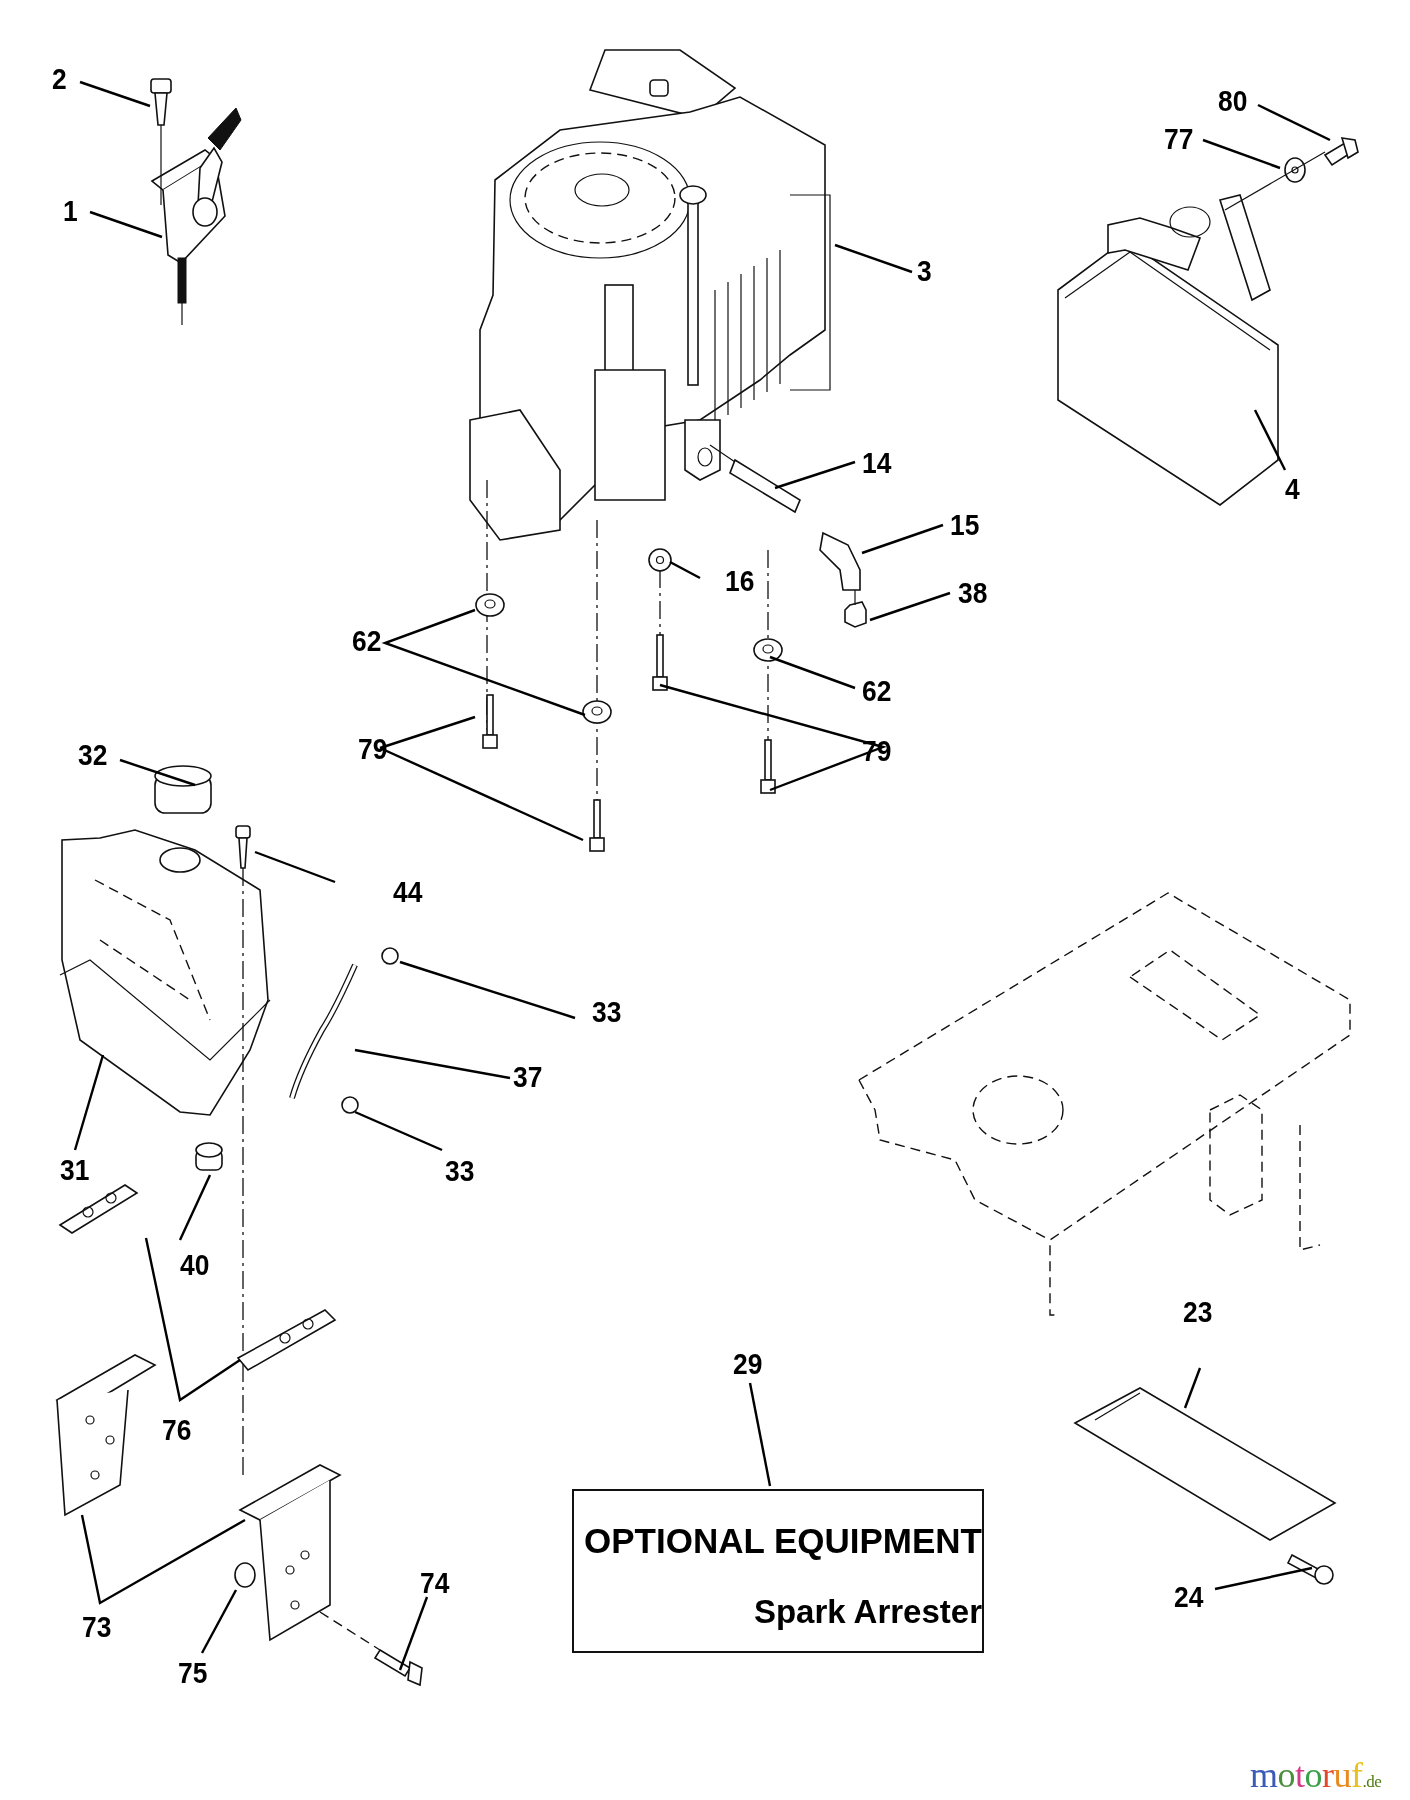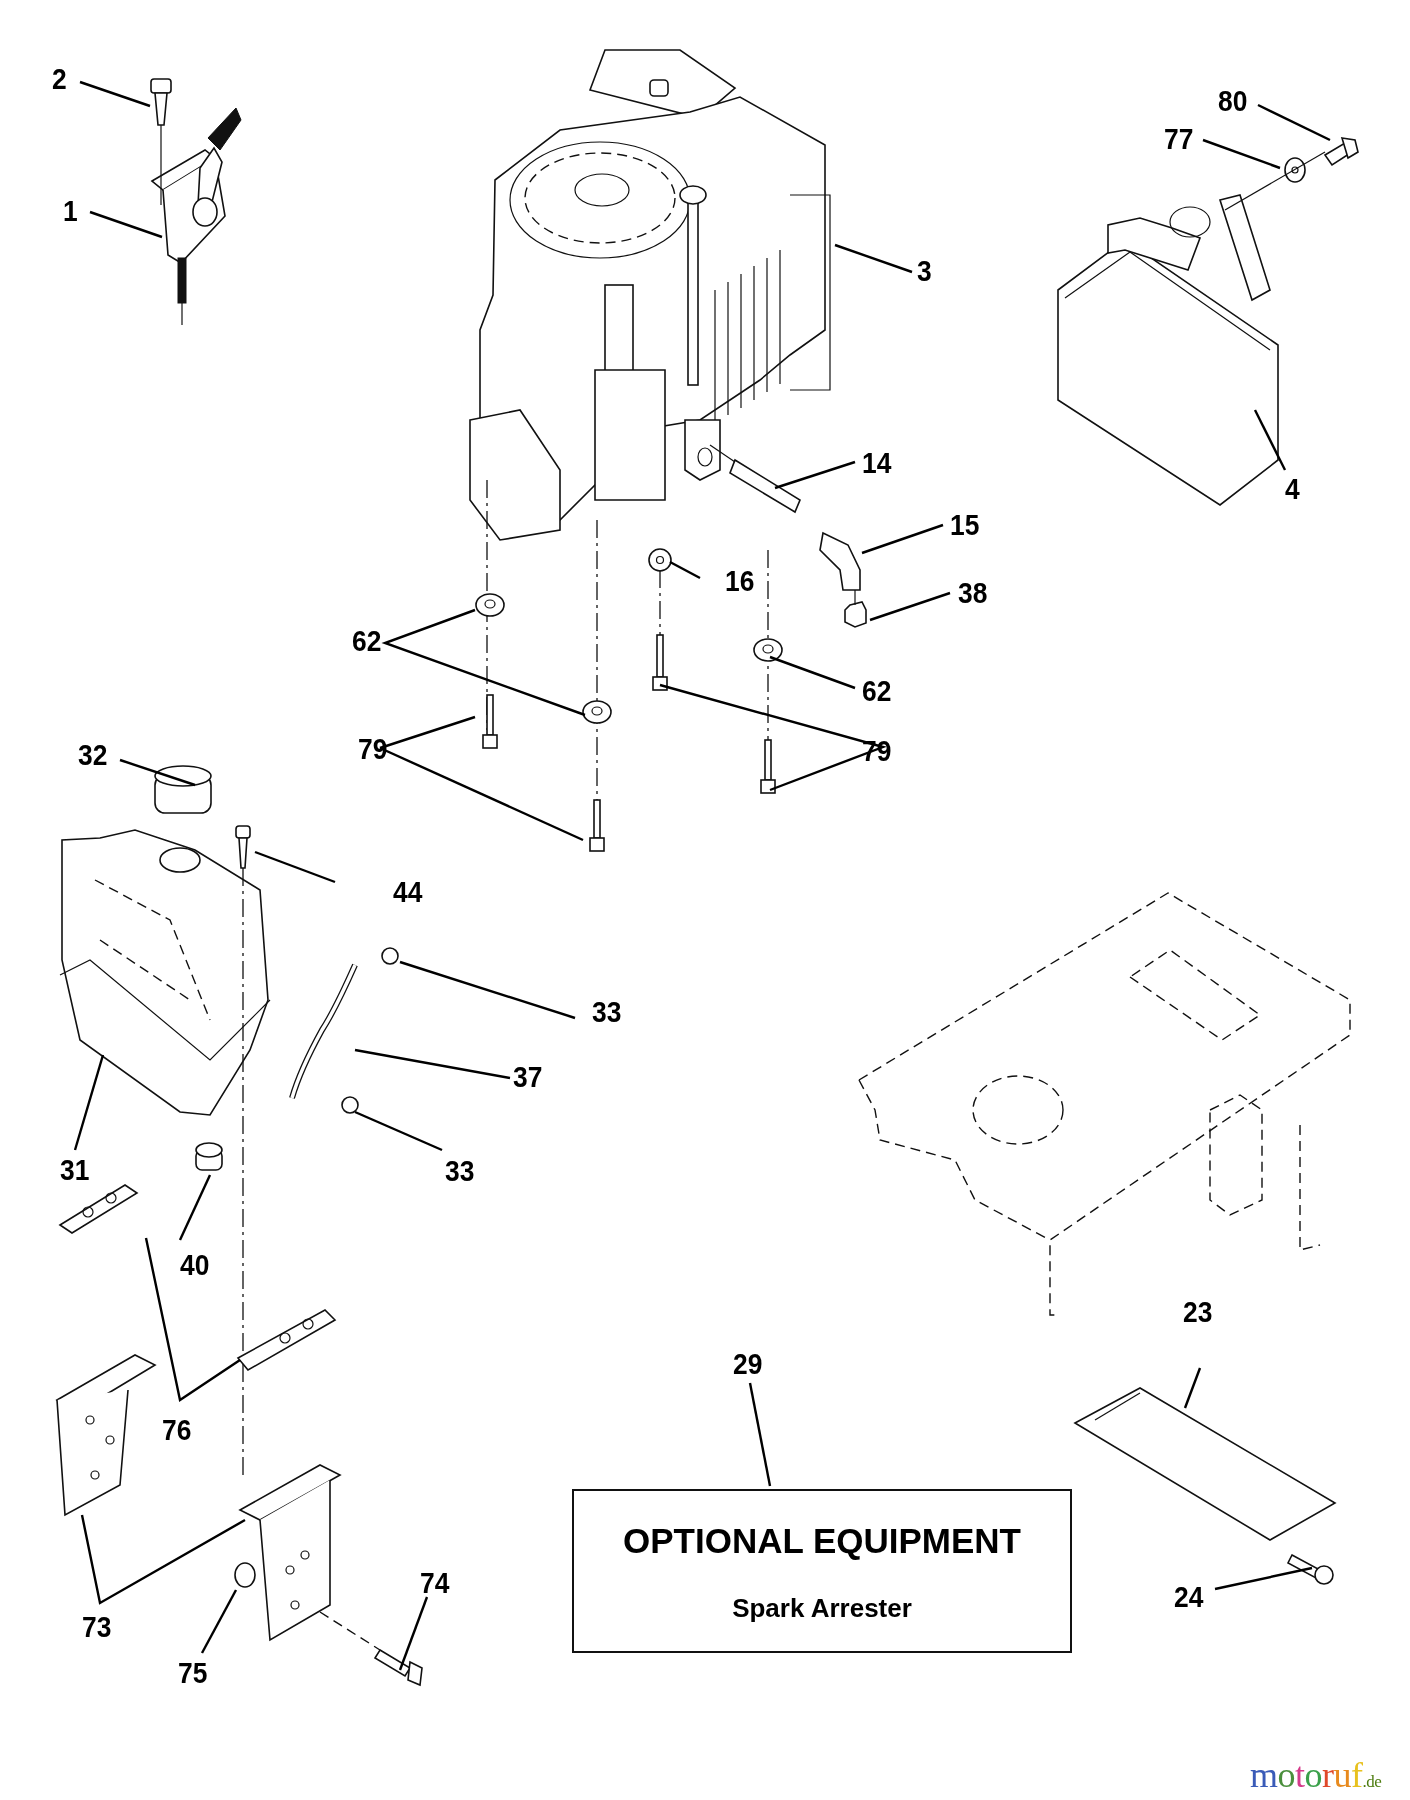--- a/index.html
+++ b/index.html
@@ -1,25 +1,25 @@
 <!DOCTYPE html>
 <html><head>
 <meta charset="utf-8">
 <style>
   html, body { margin: 0; padding: 0; background: #ffffff; }
   body { width: 1410px; height: 1800px; position: relative; overflow: hidden;
          font-family: "Liberation Sans", sans-serif; }
   #diagram { position: absolute; left: 0; top: 0; width: 1410px; height: 1800px; }
   .lbl { position: absolute; font-family: "Liberation Sans", sans-serif; font-weight: bold;
          font-size: 30px; color: #000; line-height: 1; transform: scaleX(0.88); transform-origin: left top; }
-  .note-box { position: absolute; left: 572px; top: 1489px; width: 500px; height: 164px;
-              border: 2px solid #111; box-sizing: border-box; text-align: center; }
+  .note-box { position: absolute; left: 572px; top: 1489px; width: 412px; height: 164px;
+              border: 2px solid #111; box-sizing: border-box; text-align: right; }
   .note-title { position: absolute; left: 0; right: 0; top: 30px; font-weight: bold; font-size: 35px;
                 color: #000; font-family: "Liberation Sans", sans-serif; }
-  .note-sub { position: absolute; left: 0; right: 0; top: 102px; font-weight: bold; font-size: 26px;
+  .note-sub { position: absolute; left: 0; right: 0; top: 102px; font-weight: bold; font-size: 33px;
               color: #000; font-family: "Liberation Sans", sans-serif; }
   .wm { position: absolute; left: 1250px; top: 1754px; font-family: "Liberation Serif", serif;
         font-size: 36px; letter-spacing: -0.5px; }
   .wm .de { font-size: 17px; color: #4d7c0f; }
   svg .part { fill: #fff; stroke: #111; stroke-width: 1.6; }
   svg .thin { fill: none; stroke: #111; stroke-width: 1.2; }
   svg .dash { fill: none; stroke: #111; stroke-width: 1.4; stroke-dasharray: 10 6; }
   svg .ctr { fill: none; stroke: #111; stroke-width: 1.3; stroke-dasharray: 18 5 3 5; }
   svg .lead { fill: none; stroke: #000; stroke-width: 2.4; }
   svg .blk { fill: #111; stroke: #111; stroke-width: 1; }

